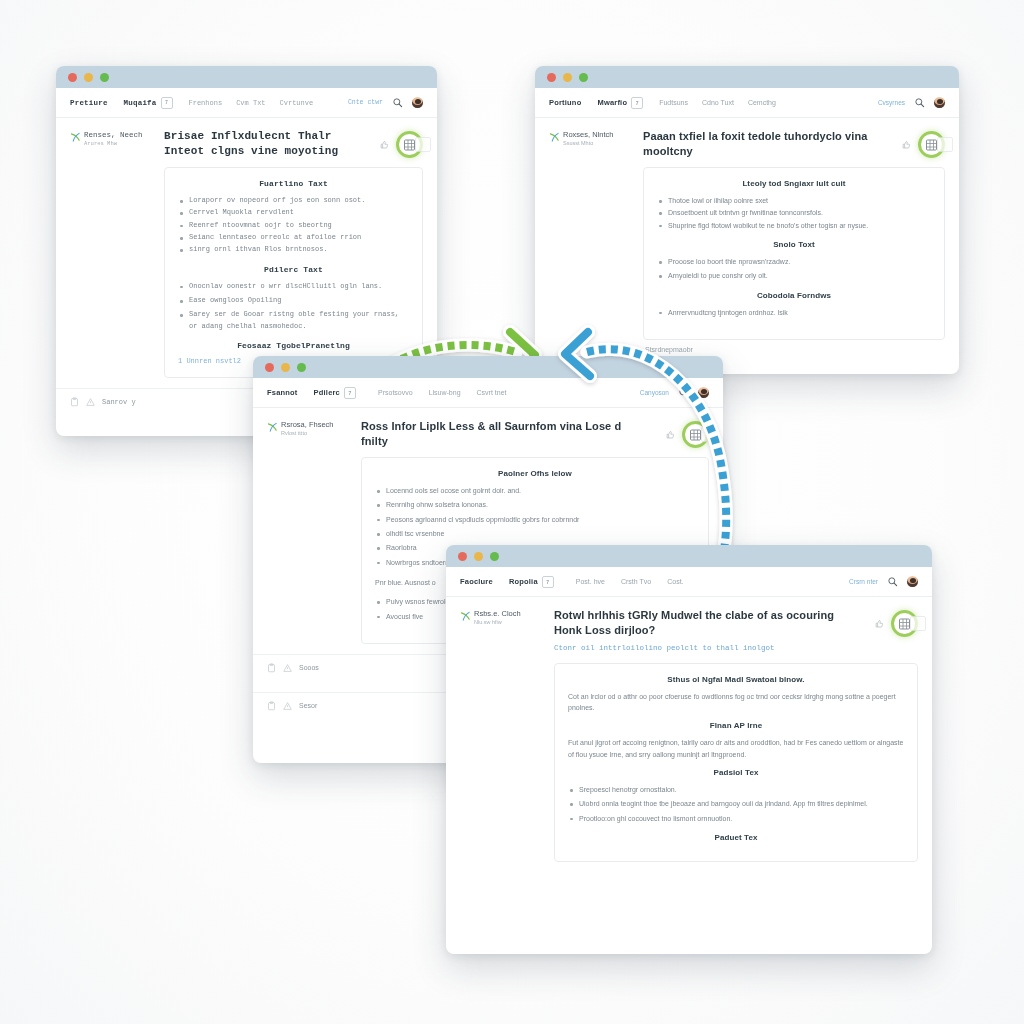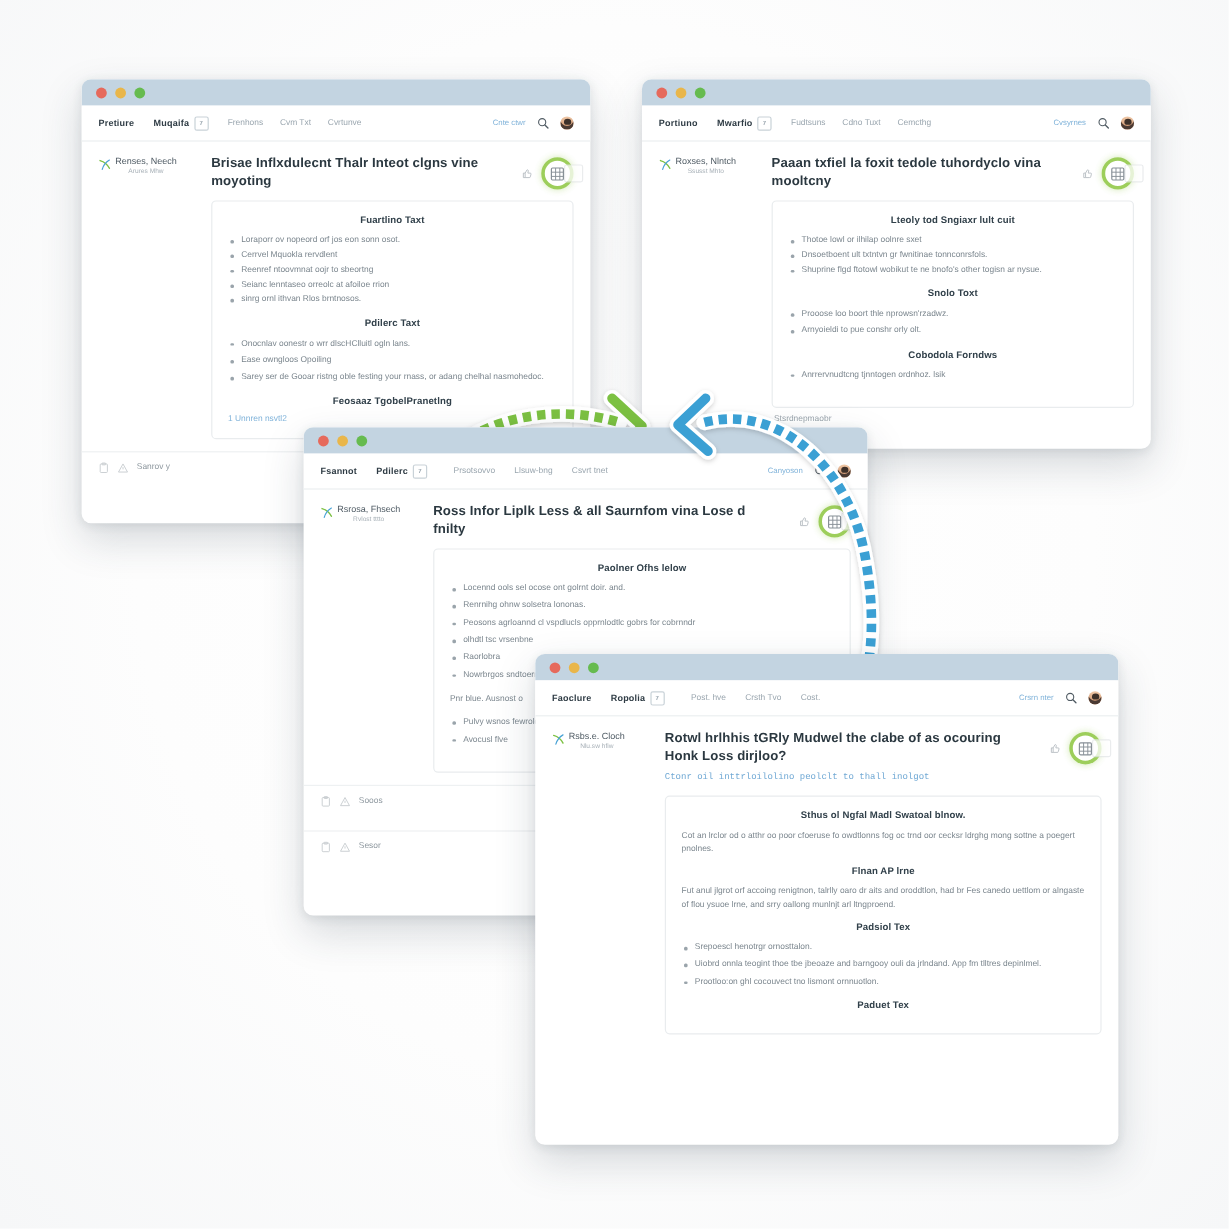--- a/index.html
+++ b/index.html
@@ -72,21 +72,21 @@
     box-shadow:inset 0 -3px 0 #4a3a33;
   }
   .avatar:after{
     content:"";position:absolute;left:50%;top:1.5px;transform:translateX(-50%);
     width:6px;height:5px;border-radius:50% 50% 40% 40%;background:#3d3029;
   }
 
   
   .body-wrap{display:flex;padding:11px 14px 0 14px;gap:10px;}
   .brandcol{width:84px;flex:0 0 84px;padding-top:2px;}
-  .brand{display:flex;gap:3px;align-items:flex-start;text-align:center;}
+  .brand{display:flex;gap:3px;align-items:flex-start;}
   .brand-mark{width:11px;height:11px;flex:0 0 auto;margin-top:1px;}
   .brand-t1{font-size:7.5px;color:#4e5a63;line-height:1.15;filter:blur(.45px);white-space:nowrap;}
   .brand-t2{font-size:5.5px;color:#a7b0b7;line-height:1.3;filter:blur(.5px);white-space:nowrap;}
 
   .maincol{flex:1 1 auto;min-width:0;}
   .head-row{display:flex;align-items:flex-end;gap:24px;}
   .doc-title{
     flex:1 1 auto;min-width:0;
     font-size:11px;font-weight:bold;color:#2b3840;
     line-height:1.32;letter-spacing:.1px;
@@ -148,21 +148,21 @@
     display:flex;align-items:center;gap:7px;
   }
   .foot-ico{width:9px;height:10px;opacity:.5;}
   .foot-text{font-size:7px;color:#8d979e;filter:blur(.5px);}
   .foot-note{
     font-size:7px;color:#9aa4ab;filter:blur(.5px);
     padding:6px 14px 8px 110px;
   }
 
   
-  #win1{left:68px; top:66px; width:424px; height:370px;}
+  #win1{left:56px; top:66px; width:381px; height:370px;font-family:Liberation Mono, monospace;}
   #win2{left:535px;top:66px; width:424px; height:308px;}
   #win3{left:253px;top:356px;width:470px;height:407px;}
   #win4{left:446px;top:545px;width:486px;height:409px;}
 
   #win1 .navbar .nav-mid{margin-left:16px;gap:14px;}
   #win2 .navbar .nav-mid{margin-left:16px;gap:14px;}
 
   
   .arrow-layer{position:absolute;inset:0;pointer-events:none;}
 </style>

